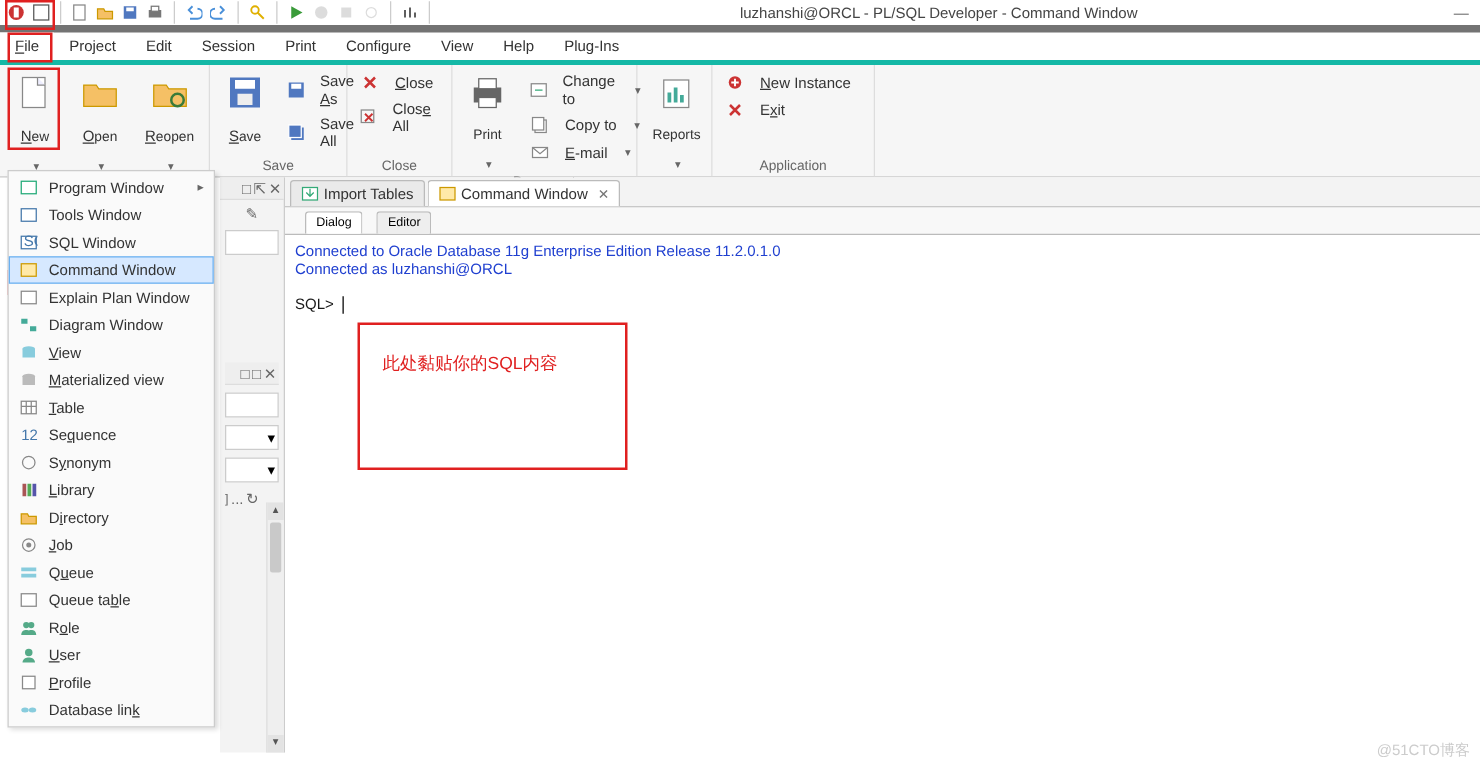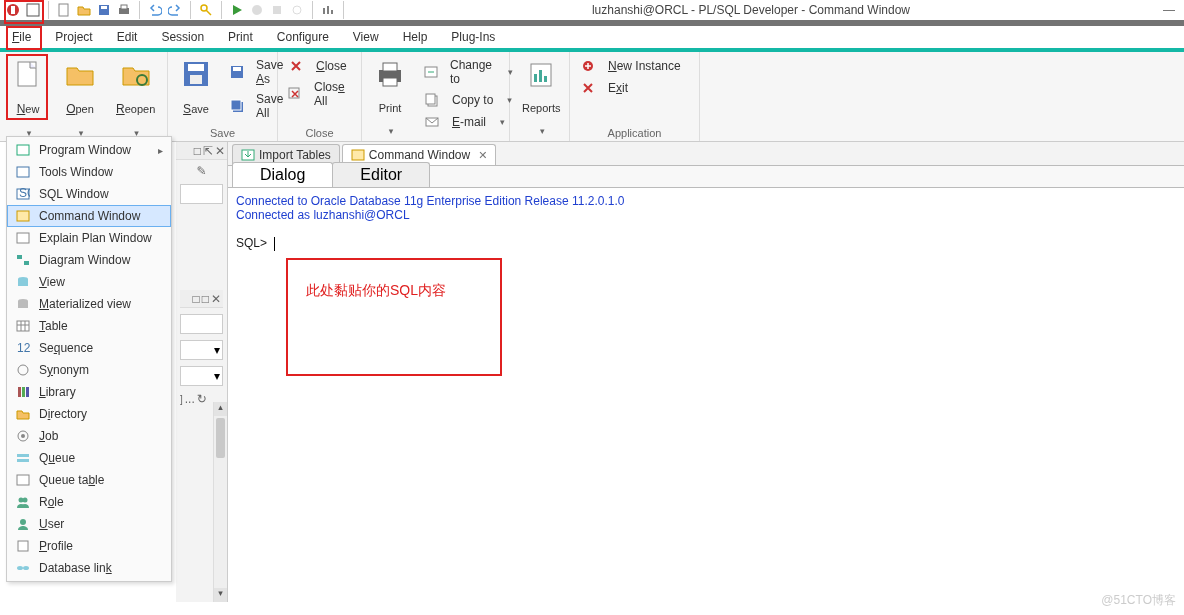--- a/index.html
+++ b/index.html
@@ -47,21 +47,21 @@
 .sp-scroll .arrow { height: 14px; text-align: center; font-size: 9px; color: #555; background:#e3e3e3; cursor:pointer; }
 .sp-scroll .thumb { height: 40px; background: #c9c9c9; margin: 2px; border-radius: 2px;}
 
 
 .main { position: absolute; left: 228px; right: 0; top: 142px; bottom: 0; background: #fff; display: flex; flex-direction: column; }
 .doc-tabs { height: 24px; display: flex; align-items: flex-end; gap: 2px; padding-left: 4px; border-bottom: 1px solid #bbb; background: #f3f3f3; }
 .doc-tab { display: flex; align-items: center; gap: 4px; padding: 3px 8px; background: #eaeaea; border: 1px solid #bbb; border-bottom: none; border-radius: 3px 3px 0 0; cursor: pointer; font-size: 11px; color: #333; }
 .doc-tab.active { background: #fff; }
 .doc-tab .close-x { color: #777; font-size: 11px; margin-left: 4px; cursor: pointer; }
 .sub-tabs { height: 22px; display: flex; align-items: flex-end; padding-left: 4px; border-bottom: 1px solid #bbb; background: #f8f8f8; }
-.sub-tab { padding: 3px 27px; border: 1px solid #bbb; border-bottom: none; margin-right: -1px; background: #eee; cursor: pointer; font-size: 16px; border-radius: 3px 3px 0 0;}
+.sub-tab { padding: 3px 8px; border: 1px solid #bbb; border-bottom: none; margin-right: -1px; background: #eee; cursor: pointer; font-size: 10px; border-radius: 3px 3px 0 0; margin-left: 12px;}
 .sub-tab.active { background: #fff; }
 .editor { flex: 1; padding: 6px 8px; font-family: "Courier New", monospace; font-size: 13px; color: #1a1a1a; position: relative; }
 .editor .txt-blue { color: #2040d0; }
 .editor .prompt-line { margin-top: 14px; }
 .cursor-bar { display:inline-block; width:1px; height:14px; background:#000; vertical-align:middle; margin-left:4px;}
 
 
 .red-box { position: absolute; border: 2px solid #e02020; pointer-events: none; }
 .annotation-text { position: absolute; color: #e02020; font-size: 14px; font-family: "Microsoft YaHei", sans-serif;}
 

